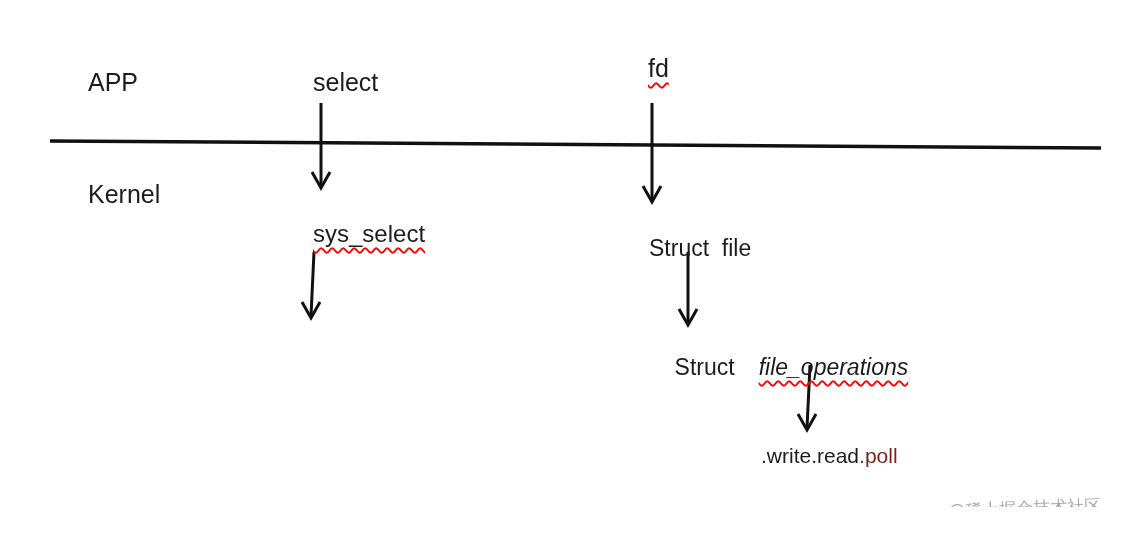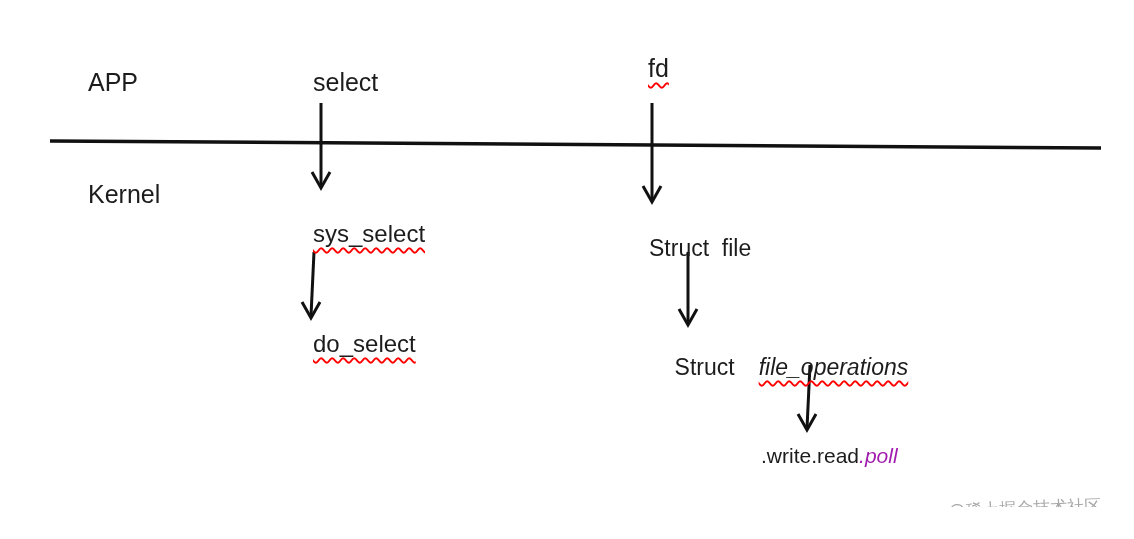--- a/index.html
+++ b/index.html
@@ -69,29 +69,28 @@
     </g>
   </svg>
 
   <div class="label lbl-25" style="left:88px;top:70px;">APP</div>
   <div class="label lbl-25" style="left:88px;top:182px;">Kernel</div>
 
   <div class="label lbl-25" style="left:313px;top:70px;">select</div>
   <div class="label lbl-25 squiggle" style="left: 648px; top: 56px; text-decoration-color: rgb(255, 0, 0);">fd</div>
 
   <div class="label lbl-24 squiggle" style="left: 313px; top: 222px; text-decoration-color: rgb(255, 0, 0);">sys_select</div>
-  <div class="label lbl-24 squiggle" style="left: 313px; top: 332px; text-decoration-color: rgb(255, 0, 0);">do_select</div>
   <div class="label lbl-23" style="left:649px;top:221px;margin-top:16px;">Struct  file</div>
 
   <div class="label lbl-23" style="left:649px;top:333px;">
     <span class="fops-prefix">Struct</span><span class="squiggle" style="text-decoration-color: rgb(255, 0, 0); font-style: italic;">file_operations</span>
   </div>
 
   <div class="ops-list">
     <div>.write</div>
     <div>.read</div>
-    <div style="color: #a21caf; font-style: italic;">.poll</div>
+    <div style="color: #7f1d1d;">.poll</div>
   </div>
 
   <div class="watermark wm-csdn" style="color: rgb(226, 226, 226);">https://blog.csdn.net/weixin_46509916</div>
   <div class="watermark wm-juejin" style="color: rgb(168, 168, 168);">@稀土掘金技术社区</div>
 
 </div>
 
 </body></html>

